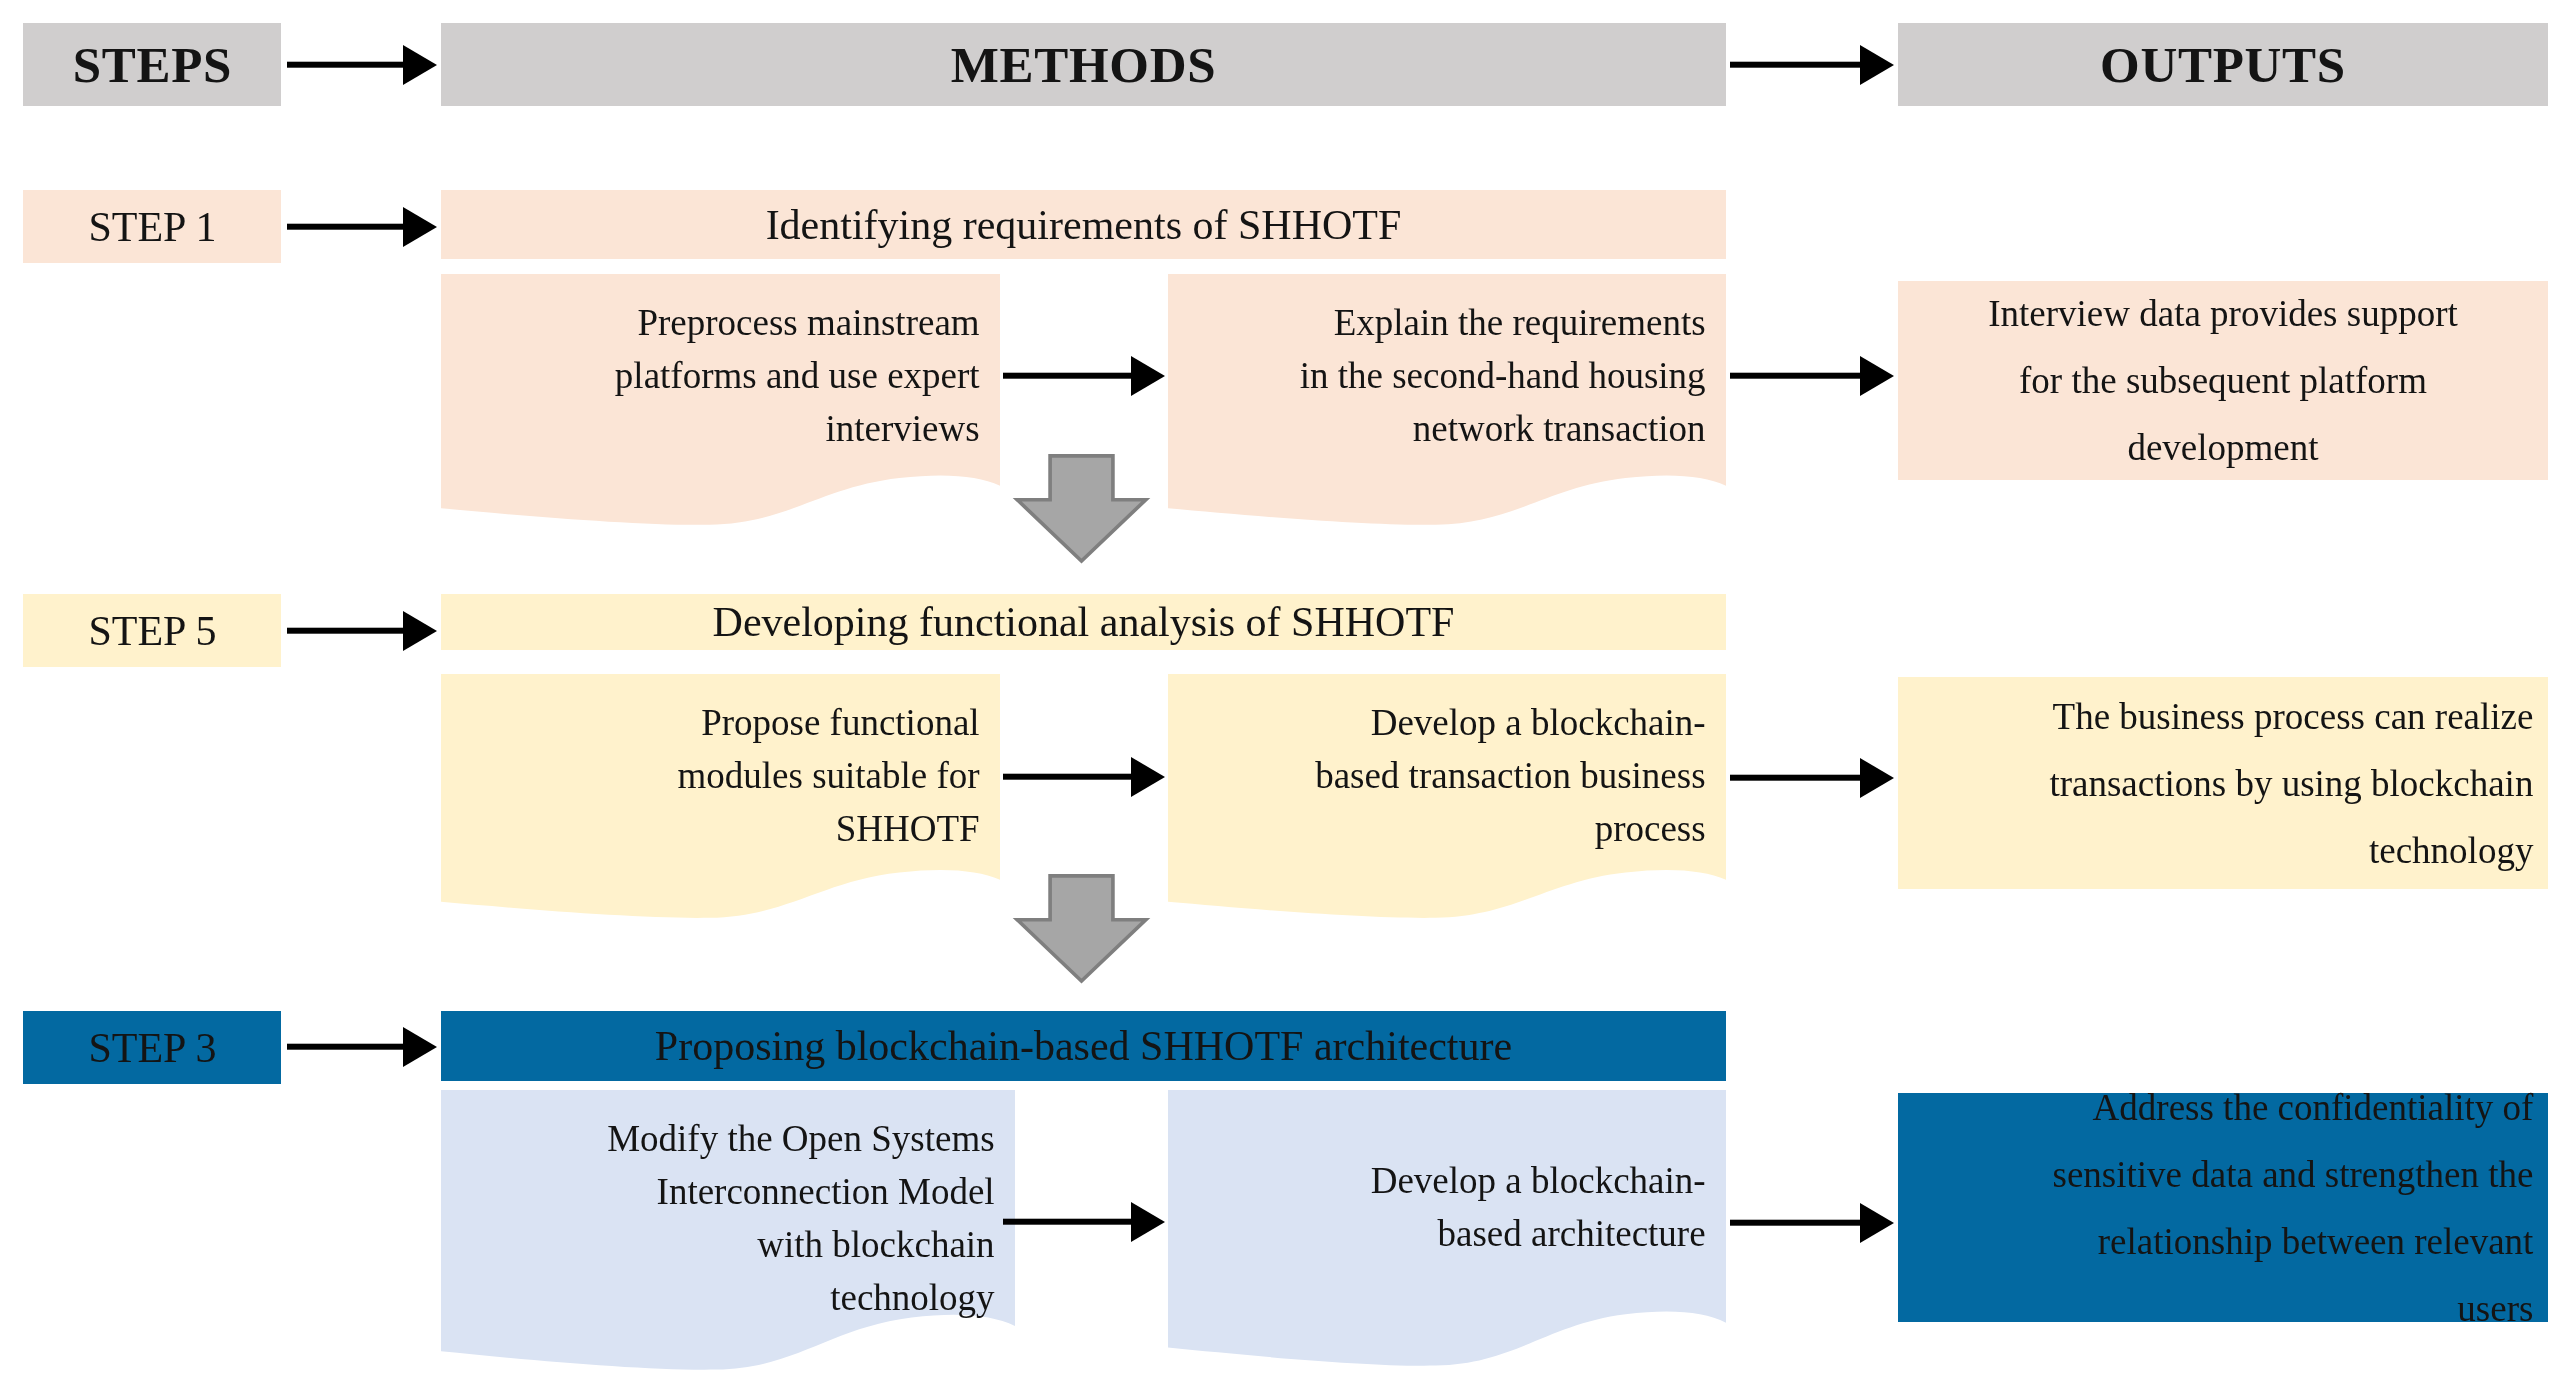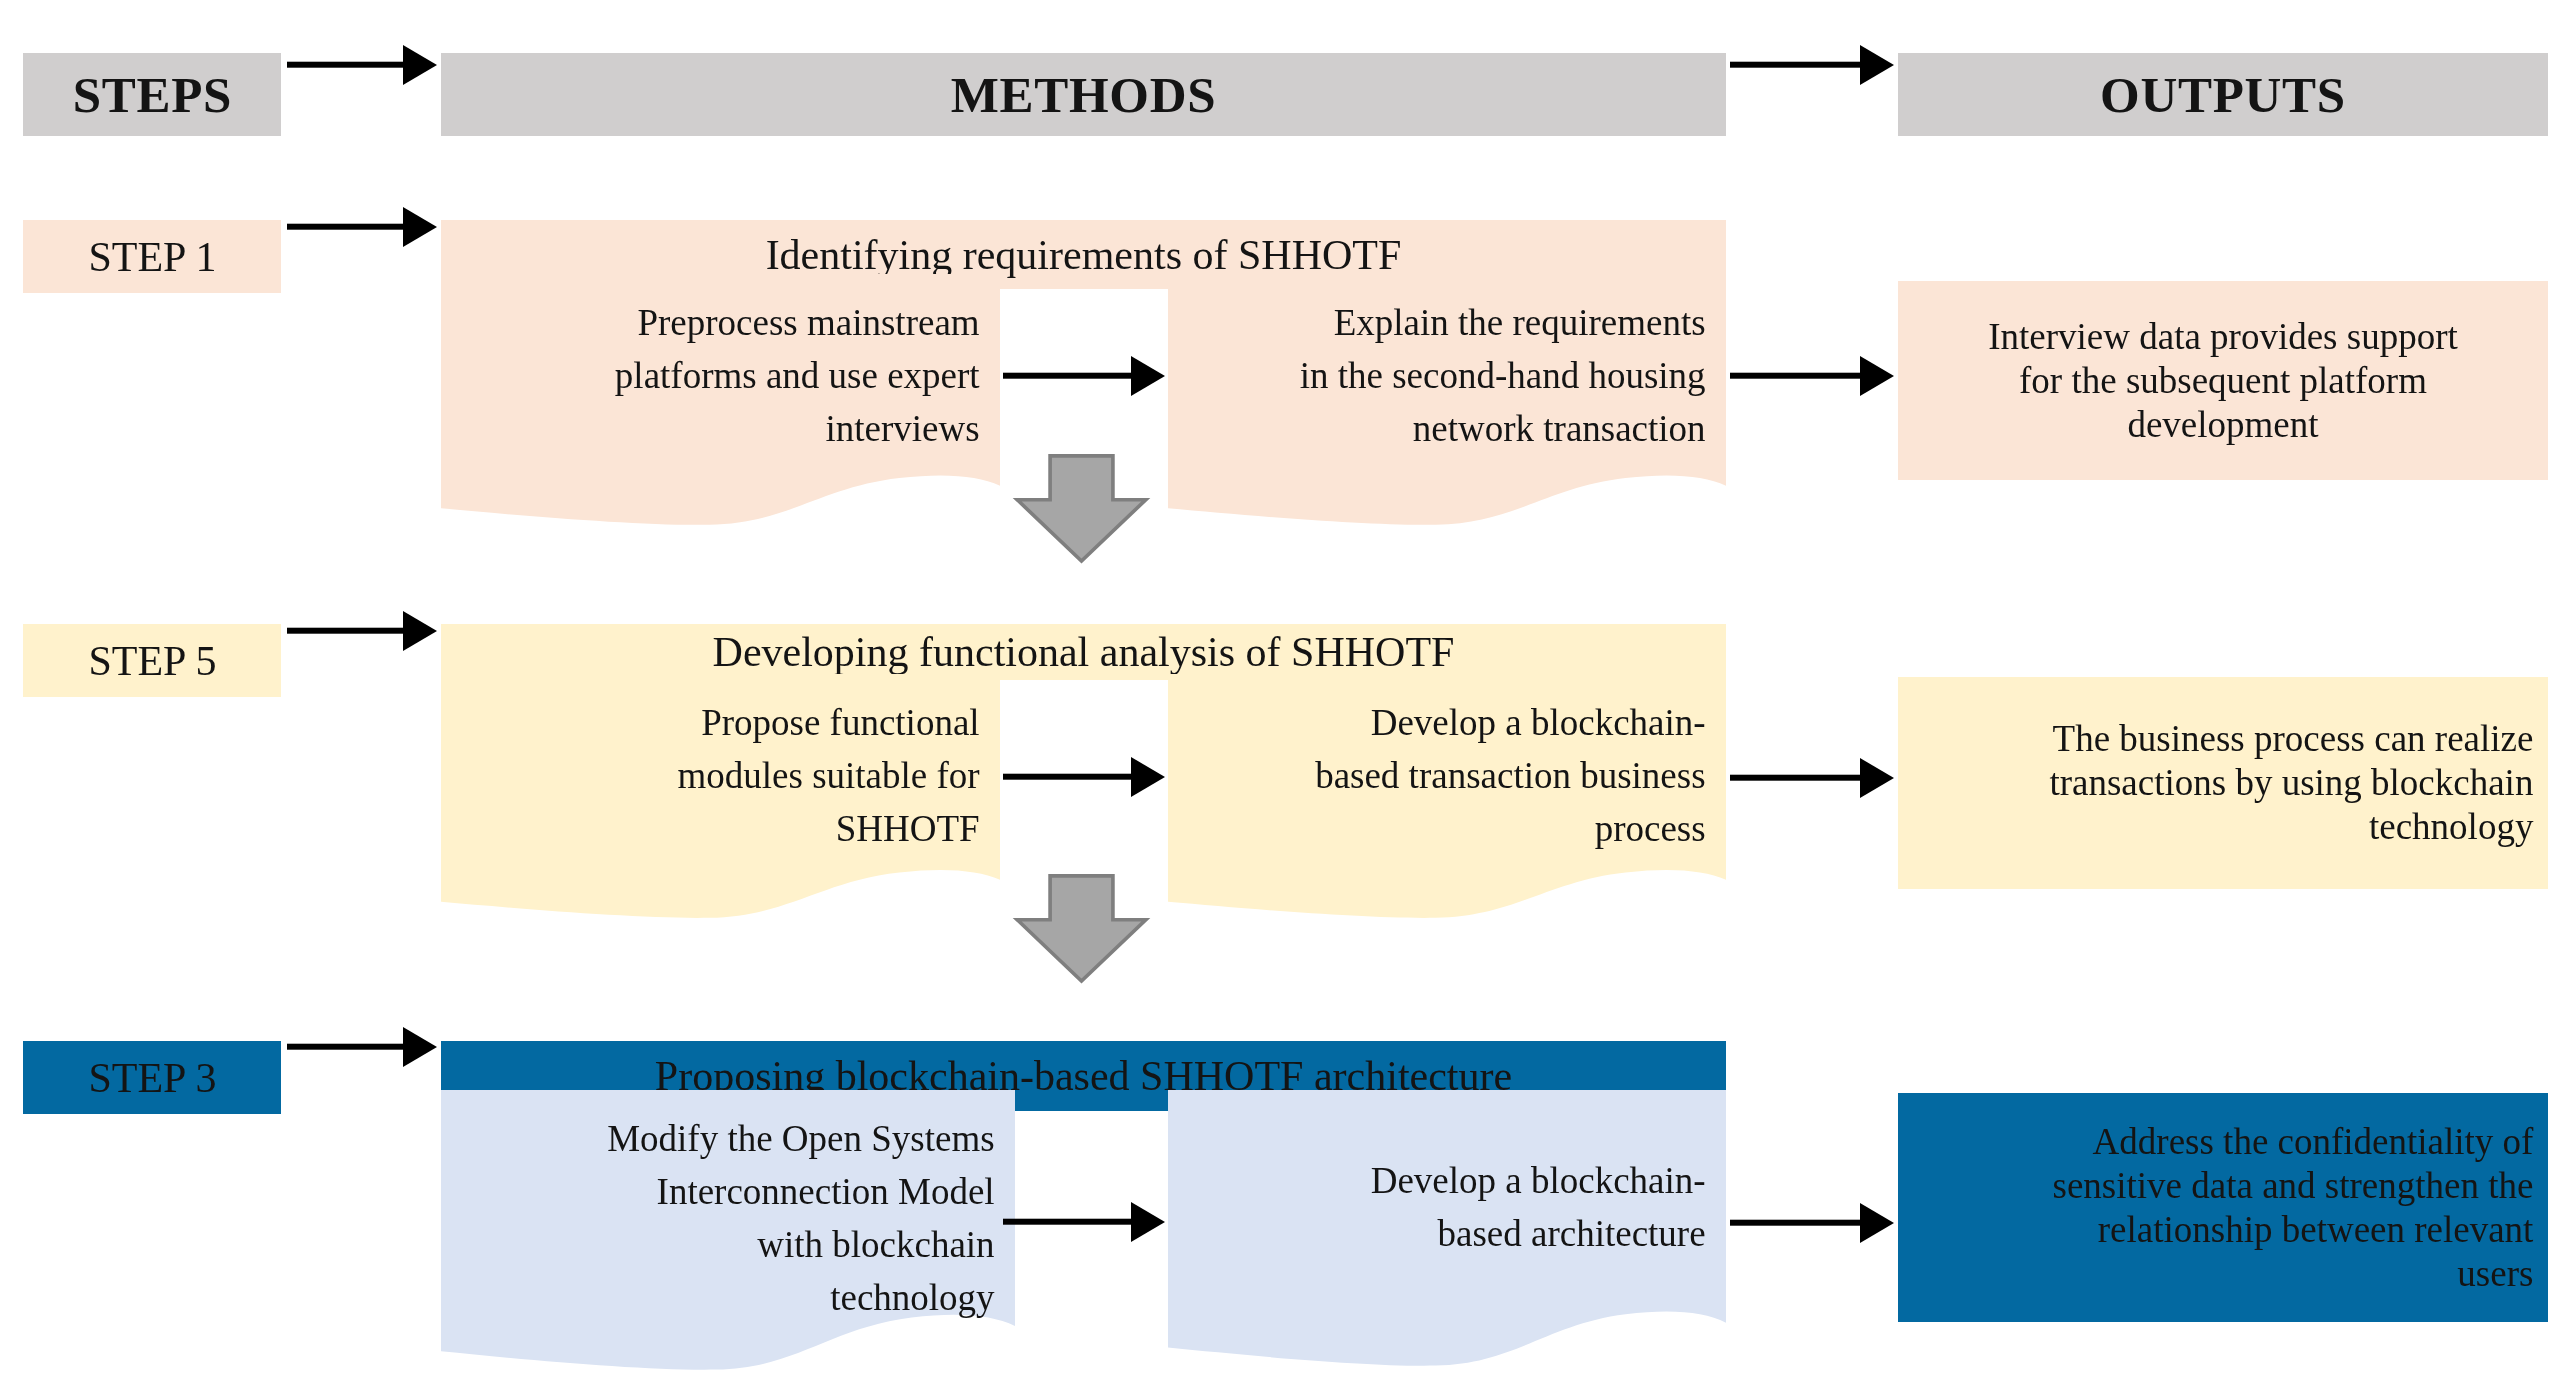--- a/index.html
+++ b/index.html
@@ -8,21 +8,20 @@
     width:2576px;height:1377px;
     background:#ffffff;
     font-family:"Liberation Serif","DejaVu Serif",serif;
     color:#141414;
     overflow:hidden;
   }
   .flat-box{
     position:absolute;
     display:flex;align-items:center;justify-content:center;
     text-align:center;
-    margin-top:30px;
   }
   .hdr{background:#d0cece;font-weight:bold;font-size:51px;letter-spacing:0.7px;}
   .bg-r1{background:#fbe5d6;}
   .bg-r2{background:#fff2cc;}
   .bg-r3{background:#0369a1;}
   .step-label{font-size:42px;}
   .title-box{font-size:42px;}
   
   .ha{position:absolute;}
   .ha .shaft{
@@ -50,21 +49,21 @@
     font-size:37px;line-height:53px;
     white-space:pre-line;
   }
   .doc-text.v-center{
     display:flex;flex-direction:column;justify-content:center;
     padding-top:0;padding-bottom:44px;
   }
   
   .out-box{position:absolute;display:flex;flex-direction:column;justify-content:center;}
   .out-text{
-    font-size:37px;line-height:44px;white-space:pre-line;font-family:Liberation Serif, serif;
+    font-size:37px;line-height:67px;white-space:pre-line;font-family:Liberation Serif, serif;
   }
   .out-center{text-align:center;padding:0 17.5px;}
   .out-left{text-align:right;padding:0 14.6px 0 28px;}
   .dn{position:absolute;}
 </style>
 </head>
 <body>
 
 <div class="canvas">
 

